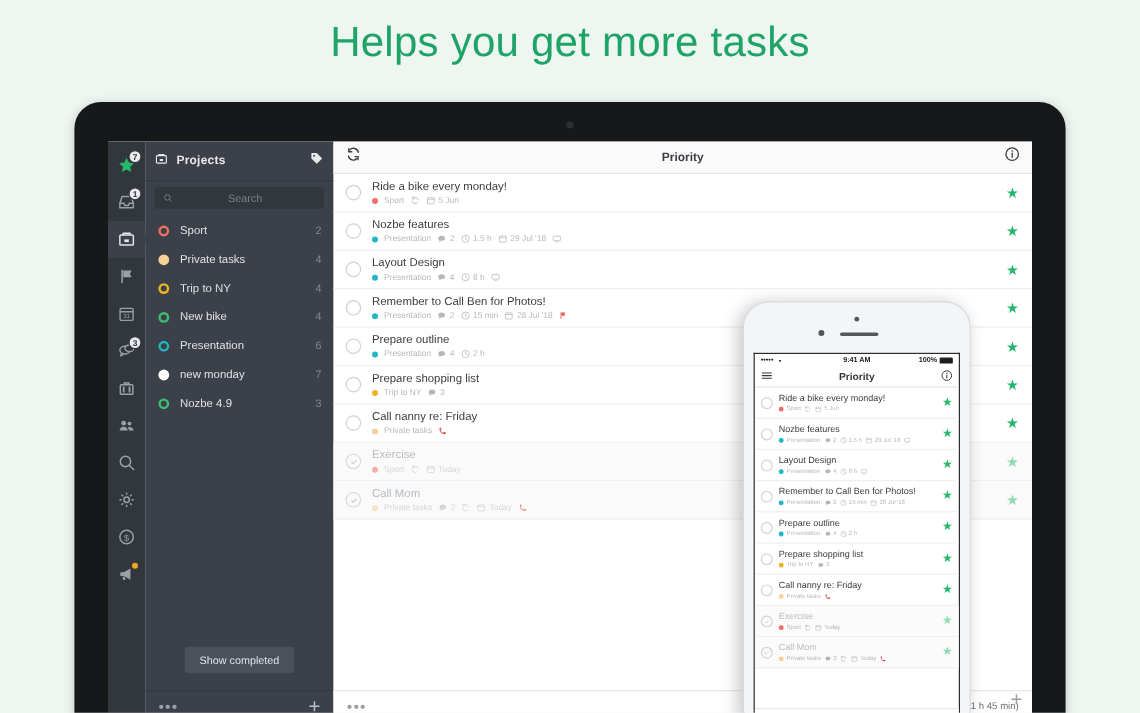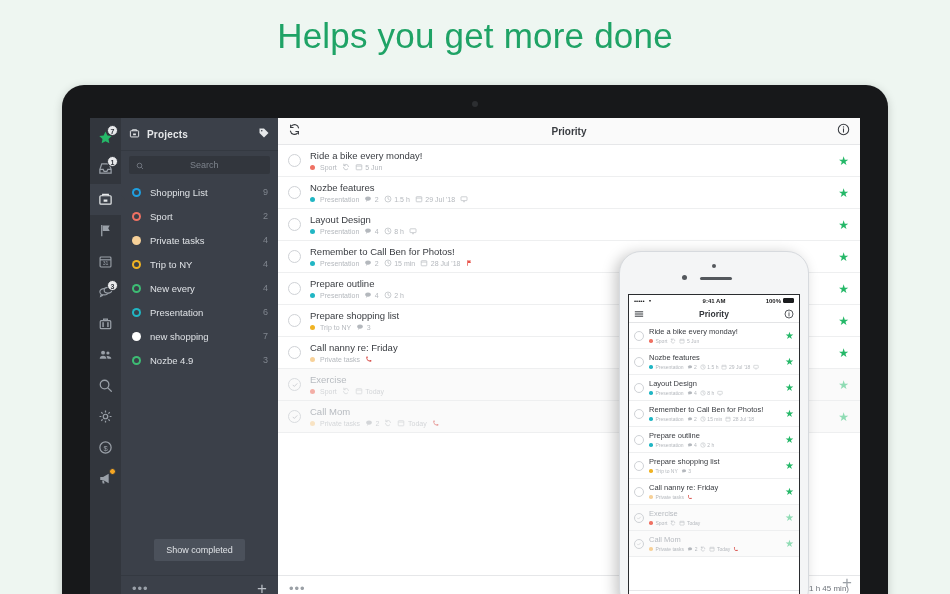--- a/index.html
+++ b/index.html
@@ -208,21 +208,21 @@
     position:absolute; left:0; right:0; bottom:0; background:#fff;
   }
   .ph-spacer { height: 9px; }
   svg { pointer-events:none; }
 </style>
 </head>
 <body>
 
 <div class="page">
 
-  <div class="headline">Helps you get more done</div>
+  <div class="headline">Helps you get more tasks</div>
 
   <div class="tablet">
     <div class="tablet-cam"></div>
     <div class="tablet-screen">
 
       <div class="rail" id="rail">
           <div class="rail-item">
             <span>
               <svg width="15" height="15" viewBox="0 0 16 16">
                 <path d="M8 1.5l2 4.3 4.6.6-3.4 3.2.9 4.6L8 11.9 3.9 14.2l.9-4.6L1.4 6.4 6 5.8z" fill="#25b868"></path>
@@ -355,52 +355,47 @@
                 <circle cx="7" cy="7" r="4.6"></circle>
                   <path d="M10.5 10.5L14 14"></path>
               </svg>
             </span>
             <span class="ph">Search</span>
           </div>
         </div>
 
         <div class="proj-list" id="proj-list">
             <div class="proj-row">
-              <span class="pdot ring" style="background:#1f9fe0"></span>
-              <span class="pname">Shopping List</span>
-              <span class="pcount">9</span>
-            </div>
-            <div class="proj-row">
               <span class="pdot ring" style="background:#ef7163"></span>
               <span class="pname">Sport</span>
               <span class="pcount">2</span>
             </div>
             <div class="proj-row">
               <span class="pdot" style="background:#f7d199"></span>
               <span class="pname">Private tasks</span>
               <span class="pcount">4</span>
             </div>
             <div class="proj-row">
               <span class="pdot ring" style="background:#f0b323"></span>
               <span class="pname">Trip to NY</span>
               <span class="pcount">4</span>
             </div>
             <div class="proj-row">
               <span class="pdot ring" style="background:#3dbd74"></span>
-              <span class="pname">New every</span>
+              <span class="pname">New bike</span>
               <span class="pcount">4</span>
             </div>
             <div class="proj-row">
               <span class="pdot ring" style="background:#21b6c4"></span>
               <span class="pname">Presentation</span>
               <span class="pcount">6</span>
             </div>
             <div class="proj-row">
               <span class="pdot" style="background:#ffffff"></span>
-              <span class="pname">new shopping</span>
+              <span class="pname">new monday</span>
               <span class="pcount">7</span>
             </div>
             <div class="proj-row">
               <span class="pdot ring" style="background:#3dbd74"></span>
               <span class="pname">Nozbe 4.9</span>
               <span class="pcount">3</span>
             </div>
           </div>
 
         <div class="showc-wrap">

